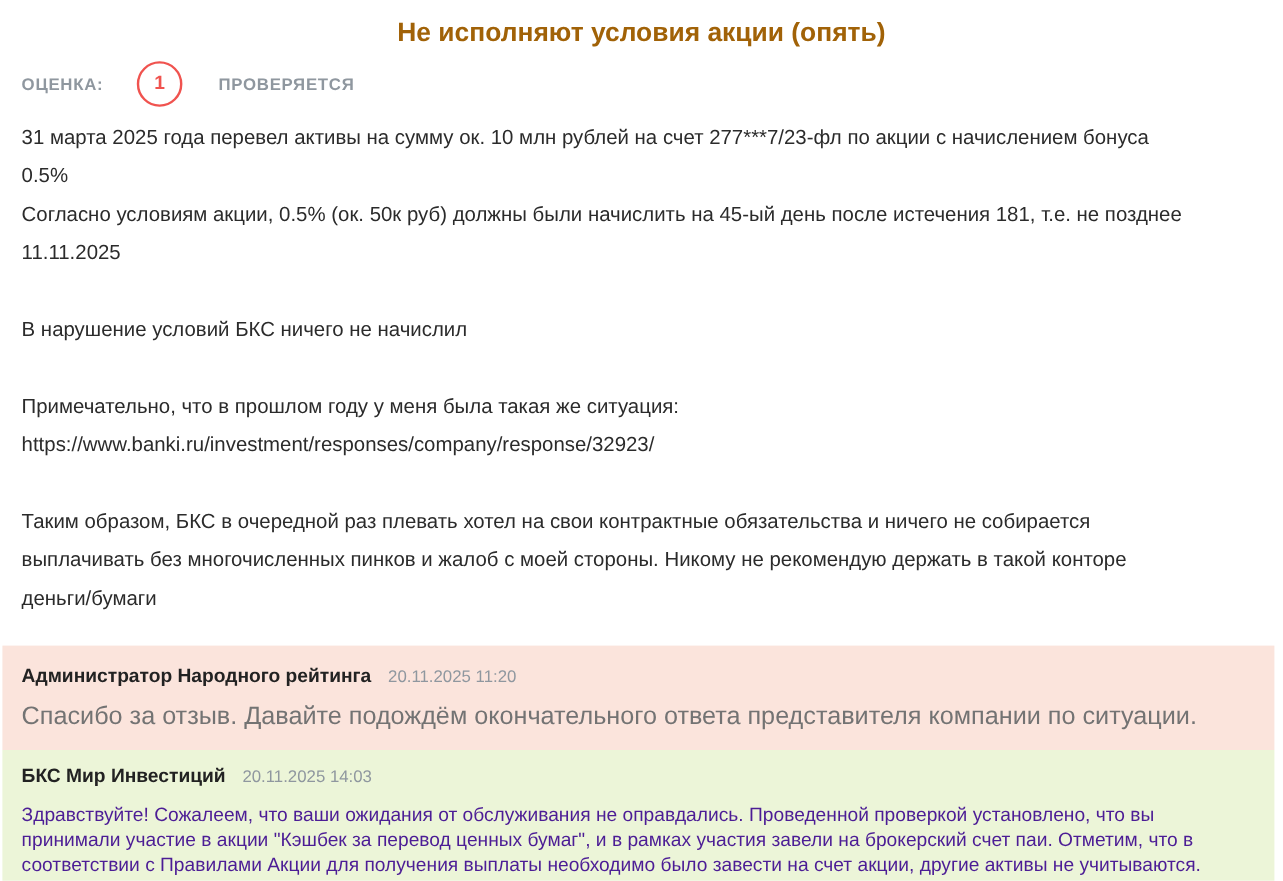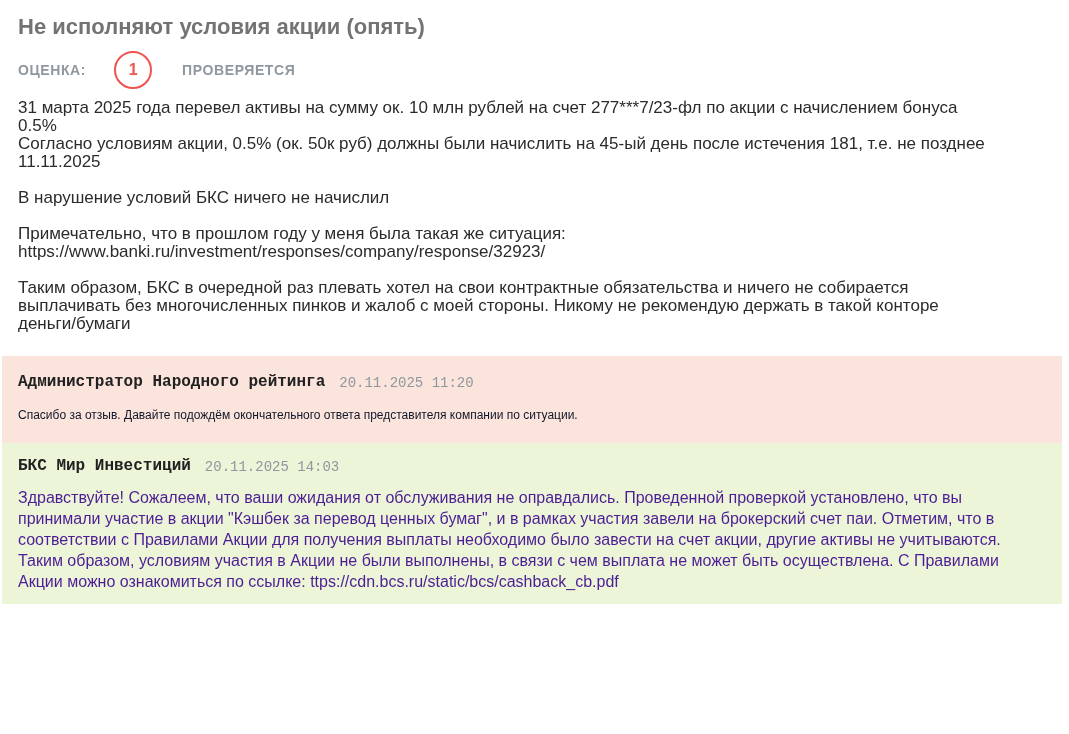--- a/index.html
+++ b/index.html
@@ -8,23 +8,24 @@
     background: #ffffff;
     font-family: "Liberation Sans", "DejaVu Sans", sans-serif;
     overflow: hidden;
   }
   .page { width: 1069px; height: 734px; position: relative; }
 
   .review-title {
     margin: 14px 18px 0 18px;
     font-size: 22px;
     font-weight: bold;
-    color: #737373;
+    color: #a16207;
     line-height: 26px;
     cursor: pointer;
+    text-align: center;
   }
 
   .rating-row {
     margin: 10px 0 0 18px;
     display: flex;
     align-items: center;
     height: 40px;
     gap: 16px;
   }
   .rating-label, .rating-status {
@@ -44,59 +45,58 @@
     font-weight: bold;
     display: flex;
     align-items: center;
     justify-content: center;
     flex: 0 0 auto;
   }
 
   .review-body {
     margin: 9px 70px 0 18px;
     font-size: 17px;
-    line-height: 18px;
+    line-height: 32px;
     color: #2b2b2b;
     white-space: pre-line;
   }
 
   .reply {
     margin: 0 7px 0 2px;
     padding: 17px 16px 18px 16px;
   }
   .reply-admin {
     margin-top: 23px;
     background: #fbe4dc;
   }
   .reply-company {
     margin-top: 0;
     background: #ecf5d8;
     padding-top: 14px;
     padding-bottom: 12px;
   }
   .reply-header {
     display: flex;
-    align-items: flex-end;
-    font-family: Liberation Mono, monospace;
+    align-items: flex-start;
   }
   .reply-author {
     font-size: 16px;
     font-weight: bold;
     color: #222222;
   }
   .reply-time {
     margin-left: 14px;
     font-size: 14px;
     color: #8f979f;
   }
   .reply-admin .reply-text {
     margin-top: 14px;
-    font-size: 12px;
+    font-size: 21px;
     line-height: 20px;
-    color: #0f172a;
+    color: #737373;
   }
   .reply-company .reply-text {
     margin-top: 12px;
     font-size: 16px;
     line-height: 21px;
     color: #4c1d95;
   }
 </style>
 </head>
 <body>

